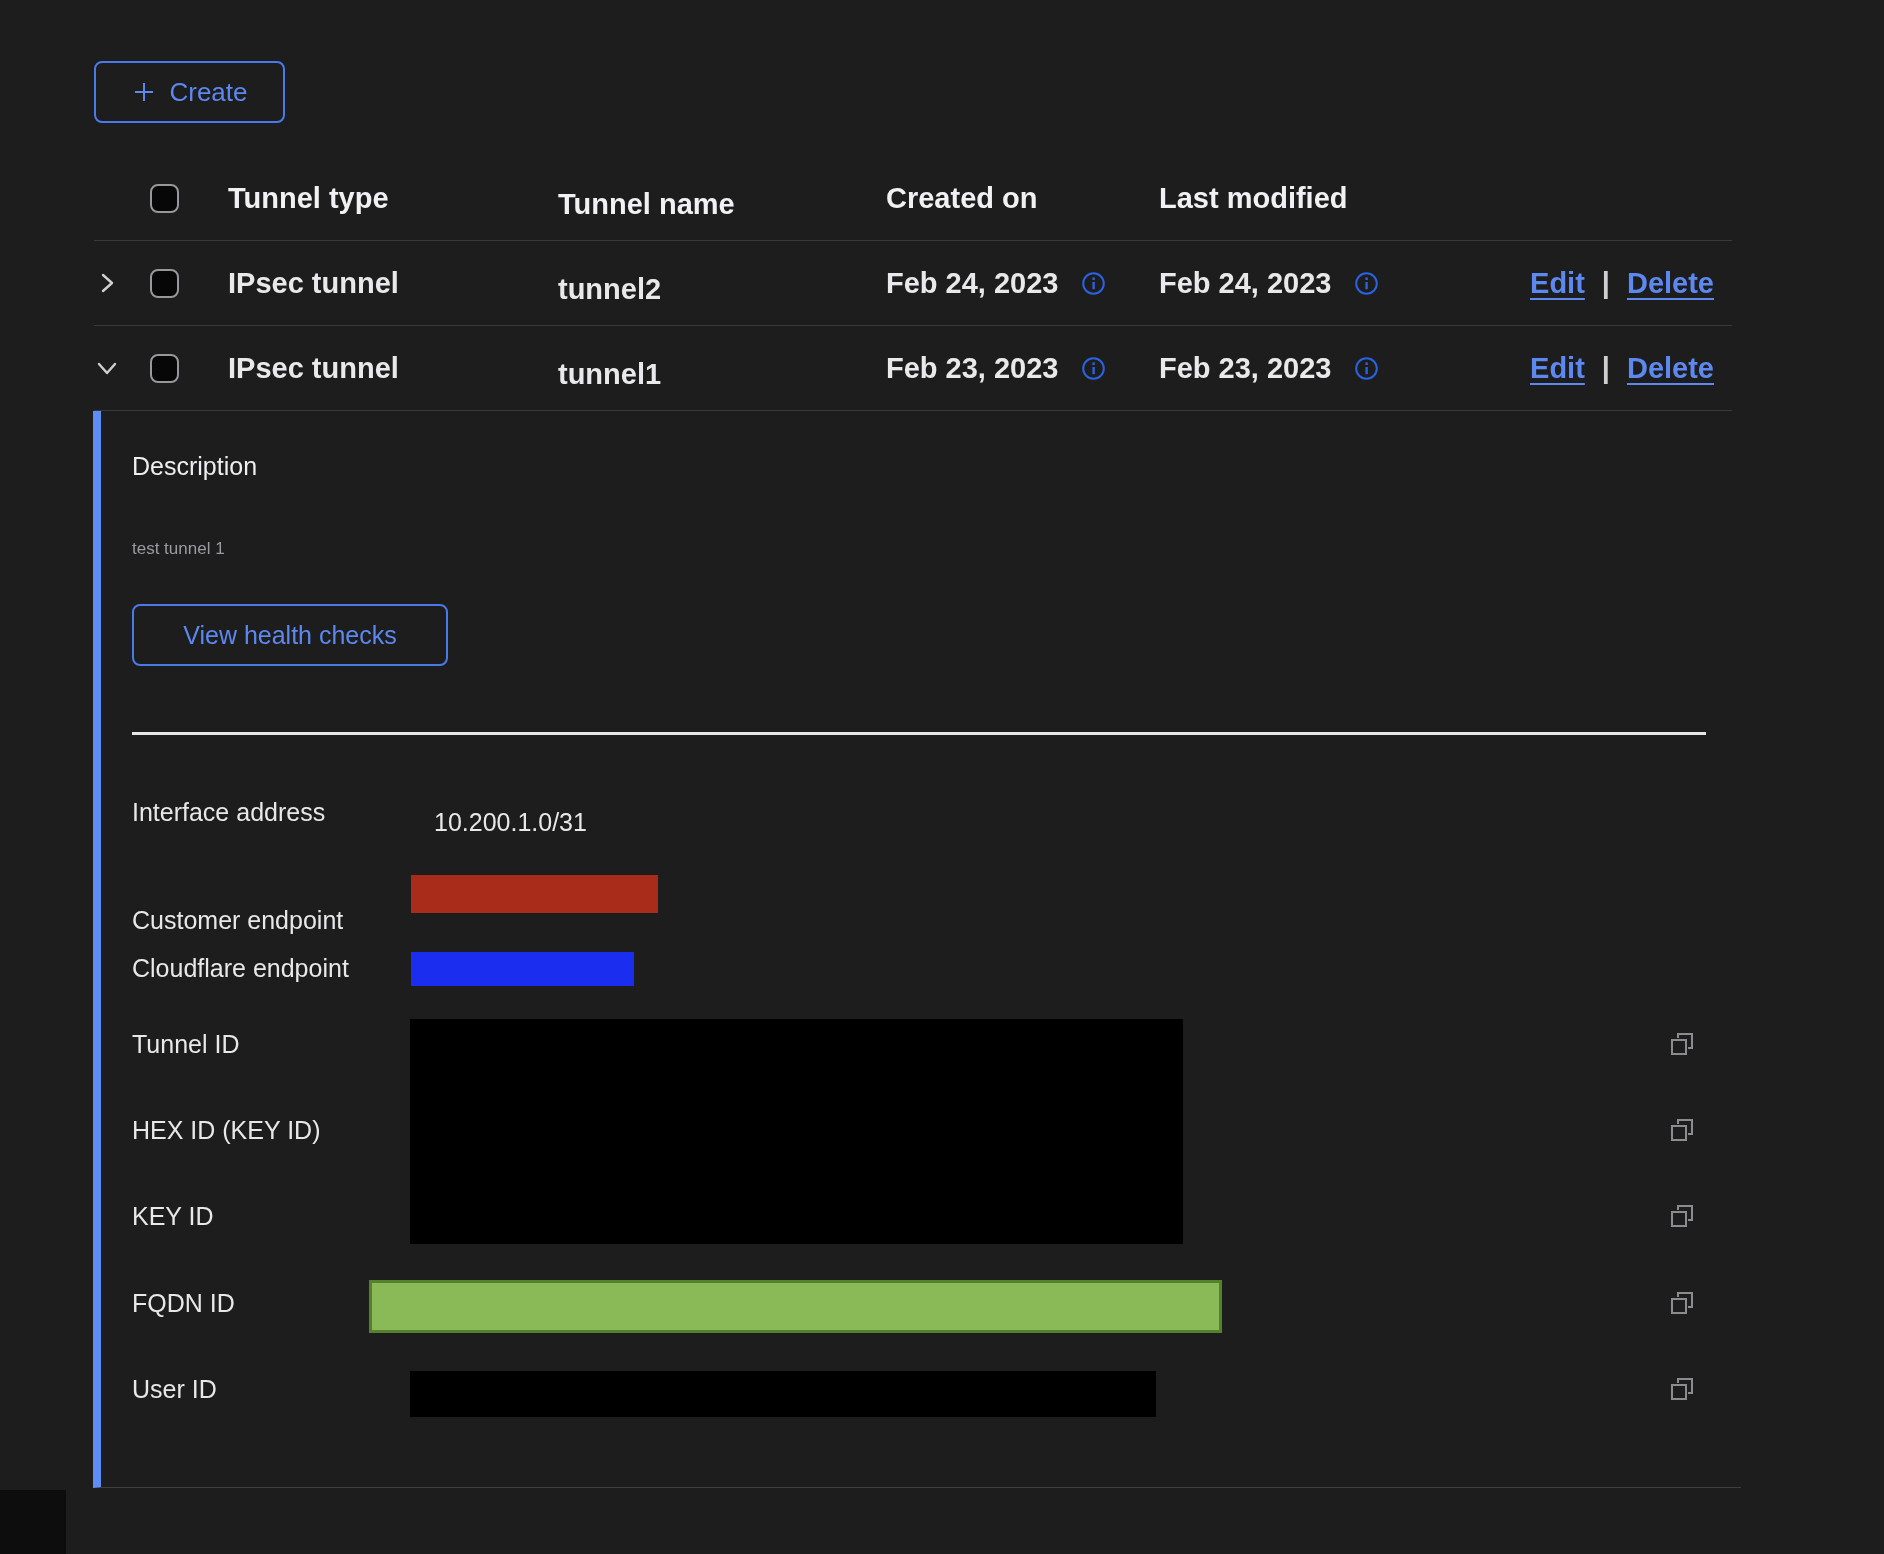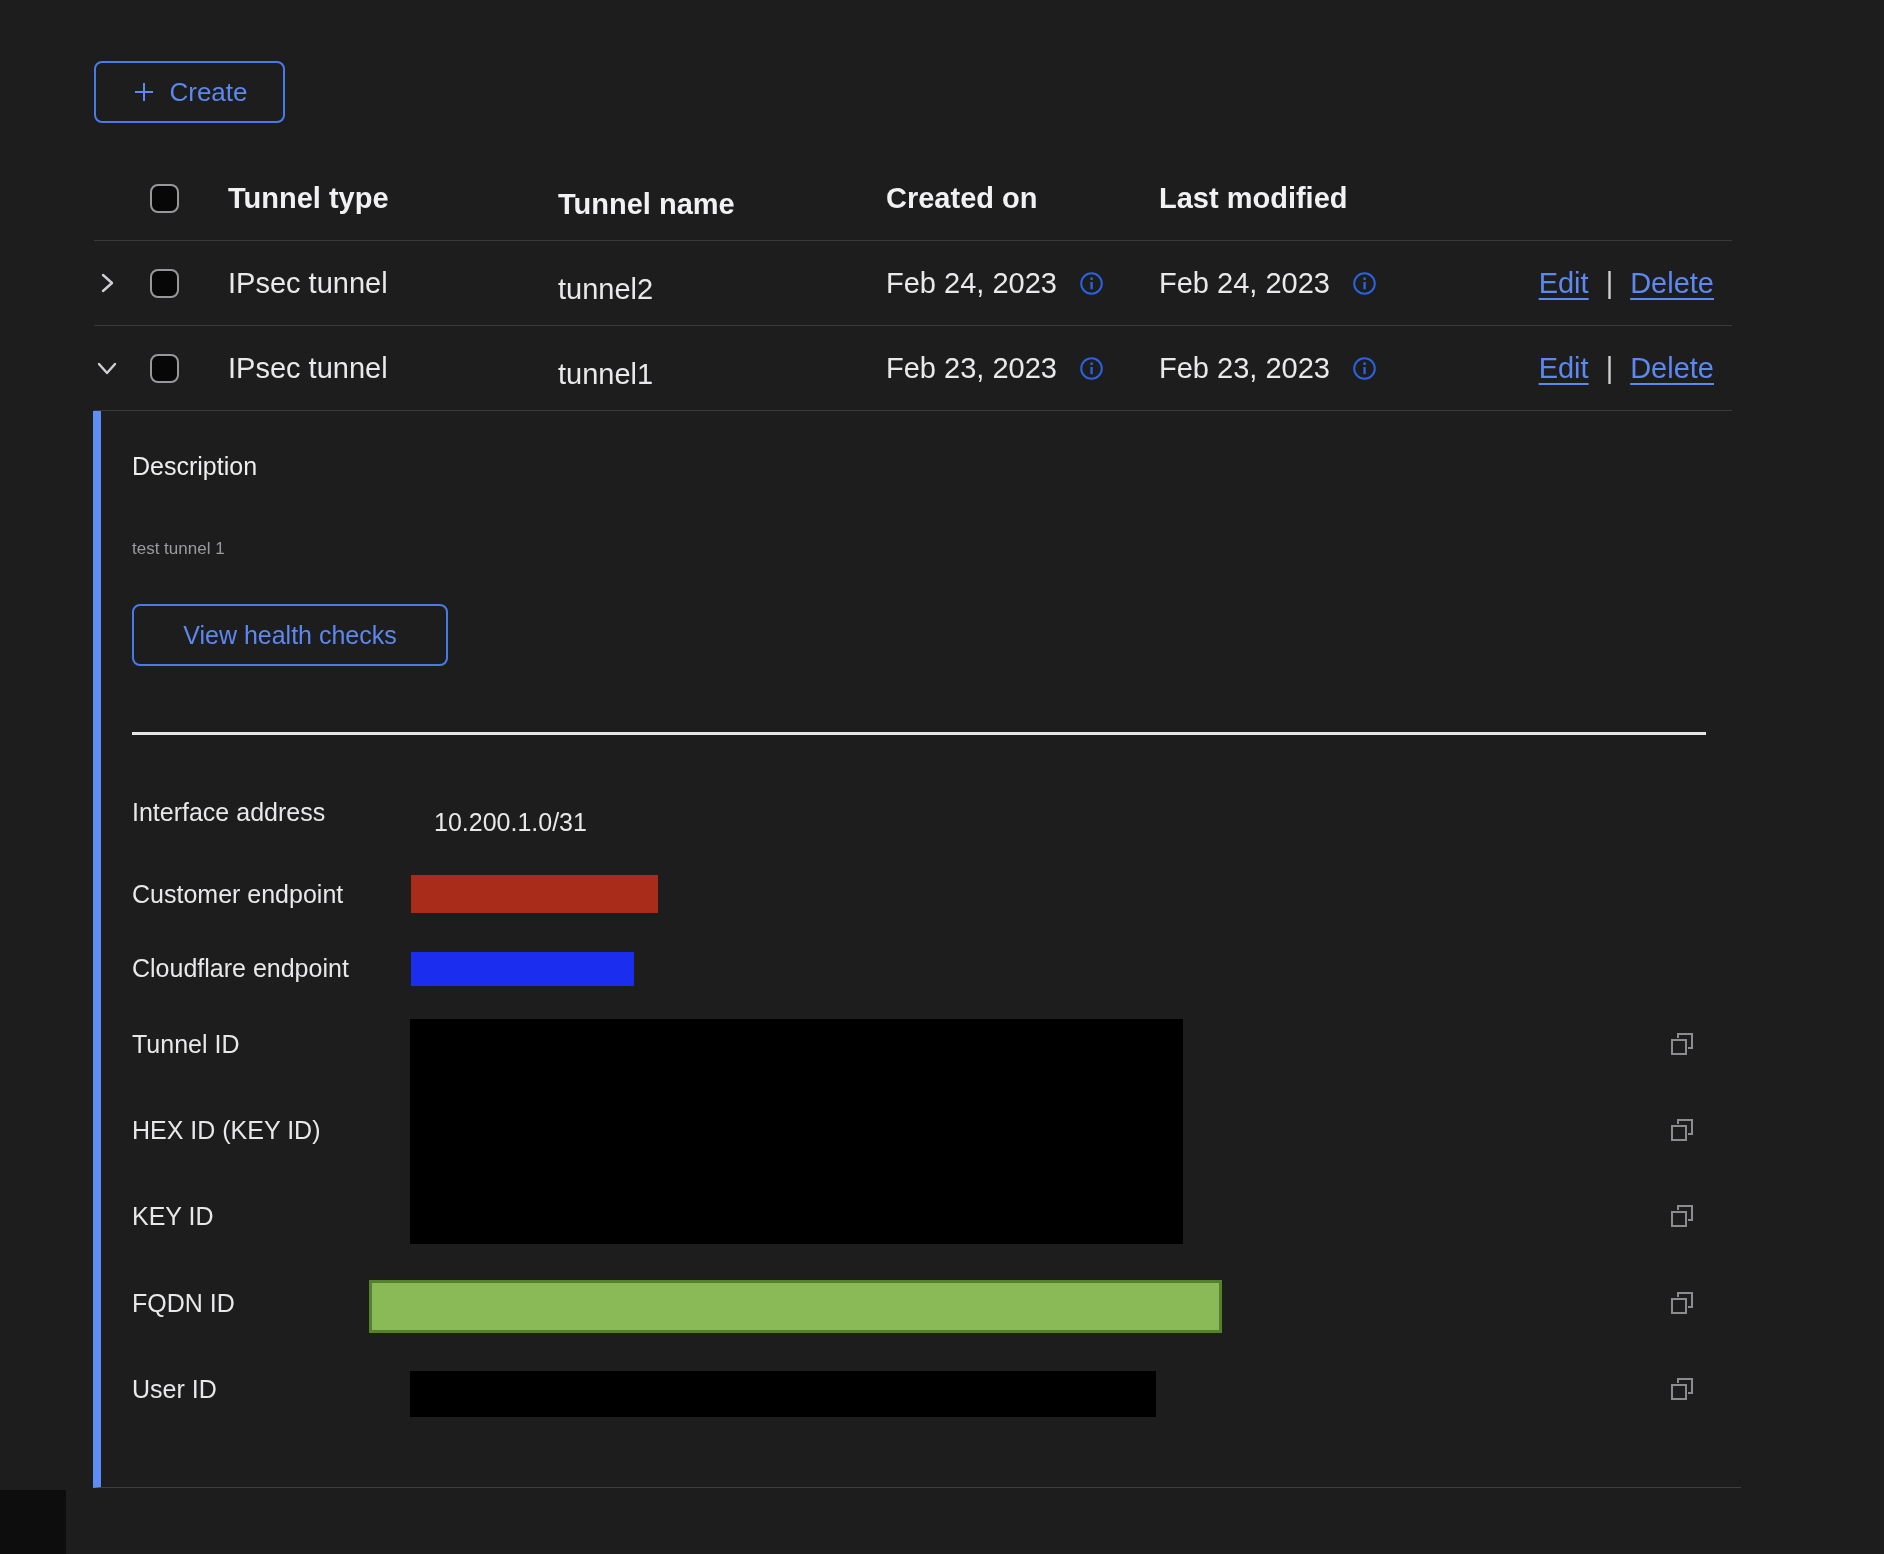--- a/index.html
+++ b/index.html
@@ -21,21 +21,21 @@
     cursor:pointer;
   }
   
   .table { position:absolute; left:94px; top:156px; width:1638px; }
   .thead, .trow {
     display:flex; align-items:center; height:84px;
     border-bottom:1px solid #39393b;
     font-size:29px;
   }
   .thead { font-weight:bold; color:#f1f1f3; }
-  .trow { color:#e9e9eb; font-weight:400; }
+  .trow { color:#e9e9eb; font-weight:700; }
   .col-exp { width:56px; display:flex; align-items:center; }
   .col-check { width:78px; display:flex; align-items:center; }
   .col-type { width:330px; }
   .col-name { width:328px;margin-top:13px; }
   .col-created { width:273px; display:flex; align-items:center; gap:22px; }
   .col-modified { width:310px; display:flex; align-items:center; gap:22px; }
   .col-actions { flex:1; display:flex; justify-content:flex-end; align-items:center; gap:17px; padding-right:18px; }
   .checkbox {
     width:29px; height:29px; box-sizing:border-box;
     border:2px solid #97979c; border-radius:8px;
@@ -185,21 +185,21 @@
 
   <div class="expanded">
     <div class="abs section-title">Description</div>
     <div class="abs desc-value">test tunnel 1</div>
     <button class="abs health-btn">View health checks</button>
     <div class="abs white-divider"></div>
 
     <div class="abs detail-label" style="top:385px">Interface address</div>
     <div class="abs detail-value" style="left:333px; top:395px">10.200.1.0/31</div>
 
-    <div class="abs detail-label" style="top:467px">Customer endpoint</div>
+    <div class="abs detail-label" style="top:493px">Customer endpoint</div>
     <div class="abs redact redact-red"></div>
 
     <div class="abs detail-label" style="top:541px">Cloudflare endpoint</div>
     <div class="abs redact redact-blue"></div>
 
     <div class="abs detail-label" style="top:617px">Tunnel ID</div>
     <div class="abs detail-label" style="top:703px">HEX ID (KEY ID)</div>
     <div class="abs detail-label" style="top:789px">KEY ID</div>
     <div class="abs redact redact-black-lg"></div>
 

